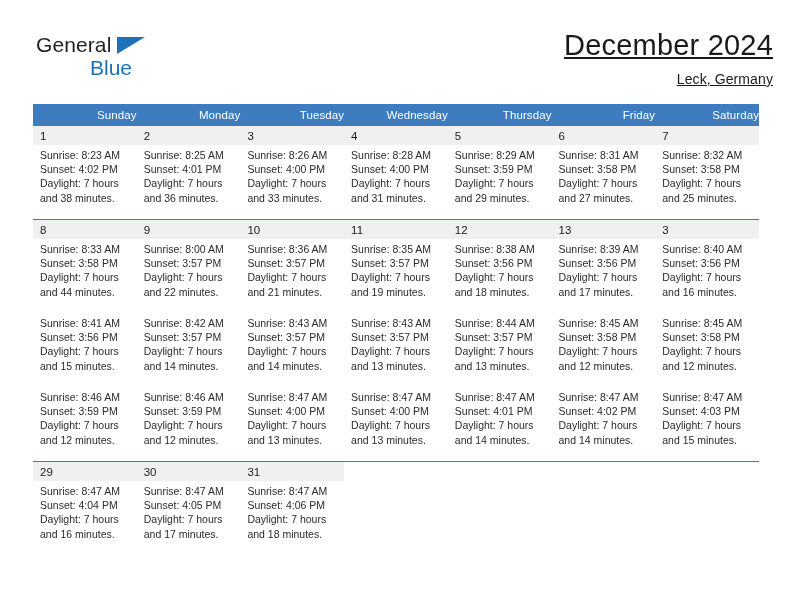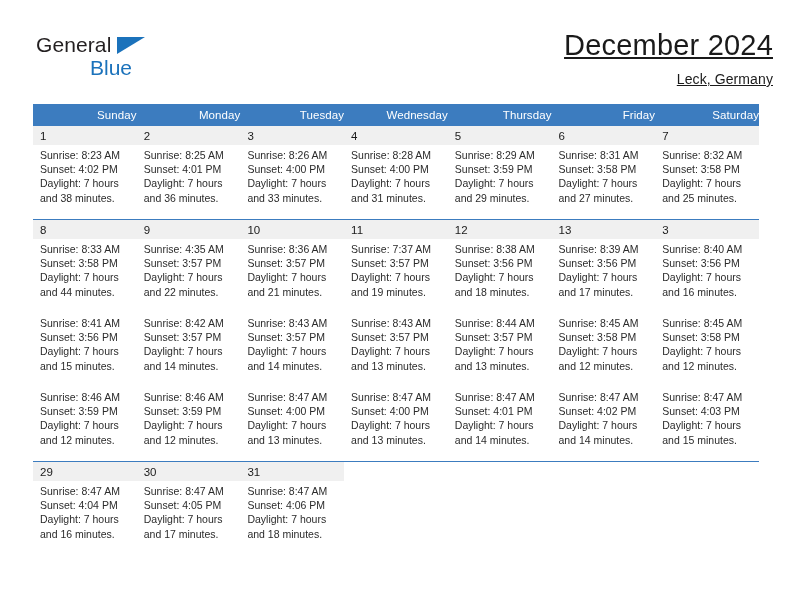--- a/index.html
+++ b/index.html
@@ -241,33 +241,33 @@
         <td>3</td>
       </tr>
       <tr class="info-row">
         <td>
           <span class="info-line">Sunrise: 8:33 AM</span>
           <span class="info-line">Sunset: 3:58 PM</span>
           <span class="info-line">Daylight: 7 hours</span>
           <span class="info-line">and 44 minutes.</span>
         </td>
         <td>
-          <span class="info-line">Sunrise: 4:35 AM</span>
+          <span class="info-line">Sunrise: 8:00 AM</span>
           <span class="info-line">Sunset: 3:57 PM</span>
           <span class="info-line">Daylight: 7 hours</span>
           <span class="info-line">and 22 minutes.</span>
         </td>
         <td>
           <span class="info-line">Sunrise: 8:36 AM</span>
           <span class="info-line">Sunset: 3:57 PM</span>
           <span class="info-line">Daylight: 7 hours</span>
           <span class="info-line">and 21 minutes.</span>
         </td>
         <td>
-          <span class="info-line">Sunrise: 7:37 AM</span>
+          <span class="info-line">Sunrise: 8:35 AM</span>
           <span class="info-line">Sunset: 3:57 PM</span>
           <span class="info-line">Daylight: 7 hours</span>
           <span class="info-line">and 19 minutes.</span>
         </td>
         <td>
           <span class="info-line">Sunrise: 8:38 AM</span>
           <span class="info-line">Sunset: 3:56 PM</span>
           <span class="info-line">Daylight: 7 hours</span>
           <span class="info-line">and 18 minutes.</span>
         </td>

